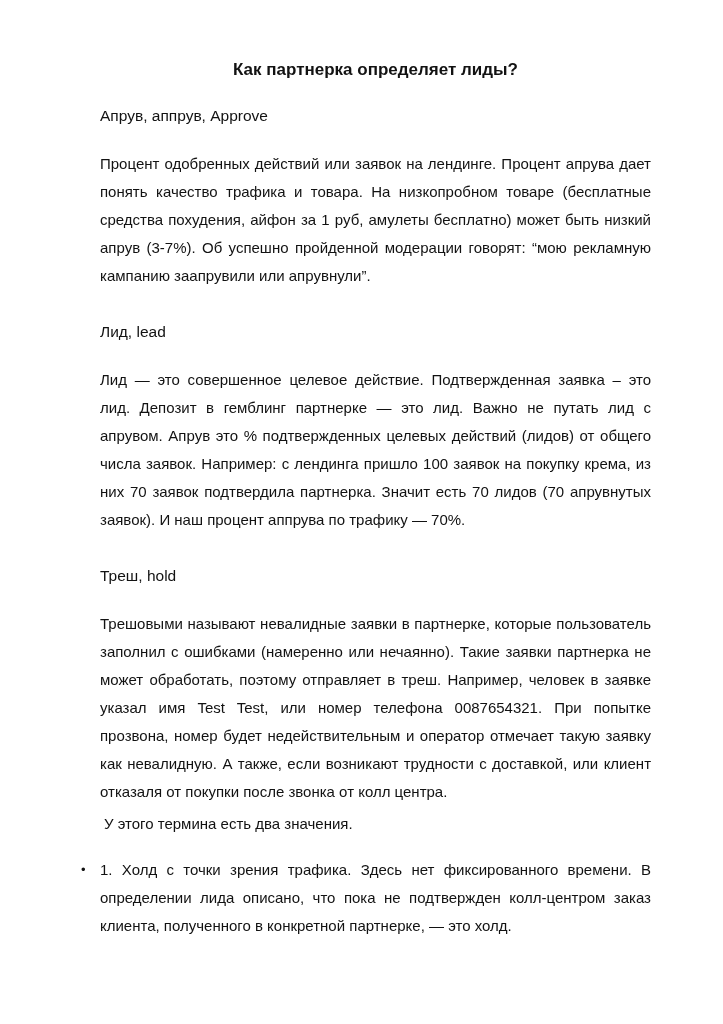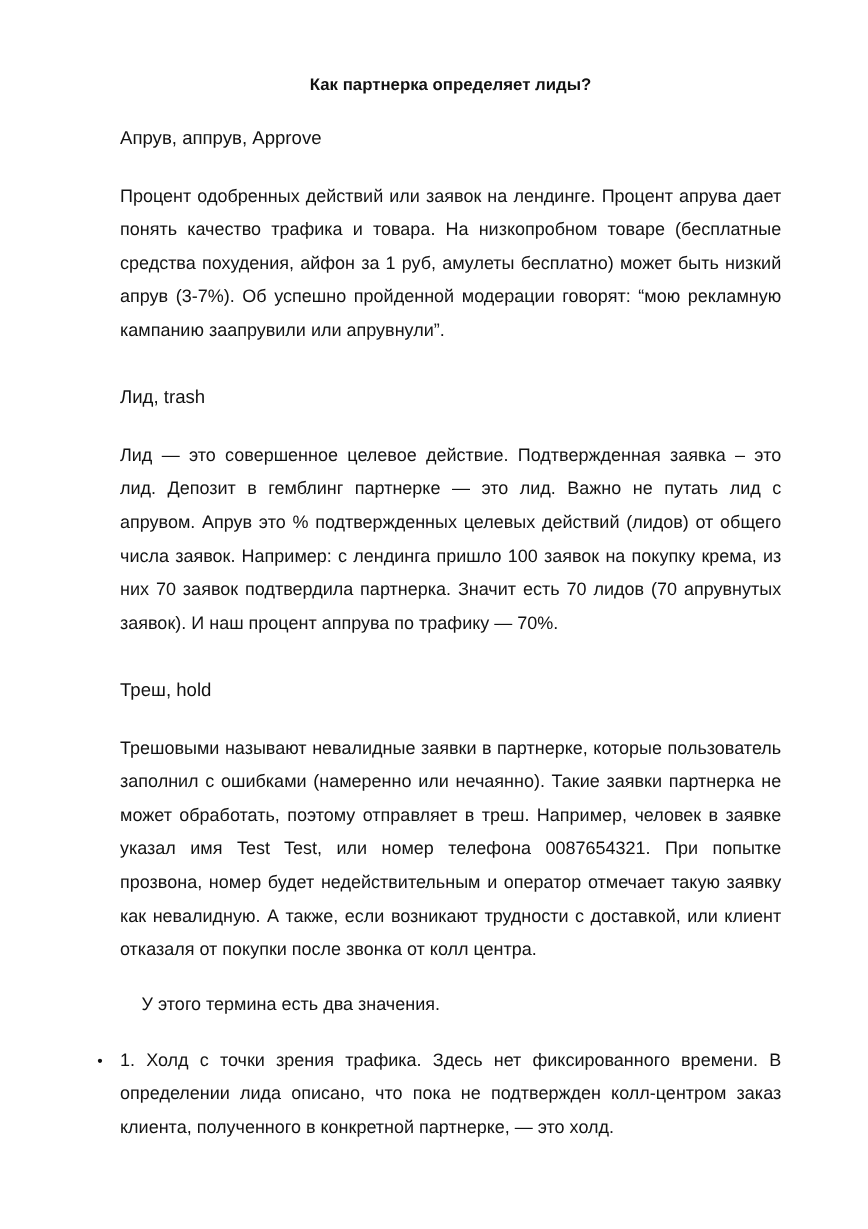--- a/index.html
+++ b/index.html
@@ -14,21 +14,21 @@
     margin: 0 auto;
     background: #ffffff;
     box-sizing: border-box;
     padding: 58px 72px 40px 100px;
     font-family: "Liberation Sans", sans-serif;
     color: #121212;
     font-size: 15px;
     line-height: 28px;
   }
   .doc-title {
-    font-size: 14px;
+    font-size: 17px;
     line-height: 24px;
     font-weight: bold;
     text-align: center;
     margin: 0 0 22px 0;
   }
   .section-heading {
     font-size: 15.5px;
     font-weight: normal;
     margin: 30px 0 22px 0;
     line-height: 24px;
@@ -36,21 +36,21 @@
   .section:first-of-type .section-heading {
     margin-top: 0;
   }
   .para {
     margin: 0;
     text-align: justify;
   }
   .para.extra-gap {
   }
   .intro-para {
-    margin: 18px;
+    margin: 4px;
     text-align: left;
   }
   .bullet-list {
     margin: 18px 0 0 0;
     padding: 0;
     list-style: none;
   }
   .bullet-list li {
     position: relative;
     text-align: justify;
@@ -68,21 +68,21 @@
 <div class="page">
 
   <h1 class="doc-title">Как партнерка определяет лиды?</h1>
 
   <section class="section">
     <h2 class="section-heading">Апрув, аппрув, Approve</h2>
     <p class="para">Процент одобренных действий или заявок на лендинге. Процент апрува дает понять качество трафика и товара. На низкопробном товаре (бесплатные средства похудения, айфон за 1 руб, амулеты бесплатно) может быть низкий апрув (3-7%). Об успешно пройденной модерации говорят: “мою рекламную кампанию заапрувили или апрувнули”.</p>
   </section>
 
   <section class="section">
-    <h2 class="section-heading">Лид, trash</h2>
+    <h2 class="section-heading">Лид, lead</h2>
     <p class="para">Лид — это совершенное целевое действие. Подтвержденная заявка – это лид. Депозит в гемблинг партнерке — это лид. Важно не путать лид с апрувом. Апрув это % подтвержденных целевых действий (лидов) от общего числа заявок. Например: с лендинга пришло 100 заявок на покупку крема, из них 70 заявок подтвердила партнерка. Значит есть 70 лидов (70 апрувнутых заявок). И наш процент аппрува по трафику — 70%.</p>
   </section>
 
   <section class="section">
     <h2 class="section-heading">Треш, hold</h2>
     <p class="para extra-gap">Трешовыми называют невалидные заявки в партнерке, которые пользователь заполнил с ошибками (намеренно или нечаянно). Такие заявки партнерка не может обработать, поэтому отправляет в треш. Например, человек в заявке указал имя Test Test, или номер телефона 0087654321. При попытке прозвона, номер будет недействительным и оператор отмечает такую заявку как невалидную. А также, если возникают трудности с доставкой, или клиент отказаля от покупки после звонка от колл центра.</p>
   </section>
 
   <section class="section">
     <p class="intro-para">У этого термина есть два значения.</p>

